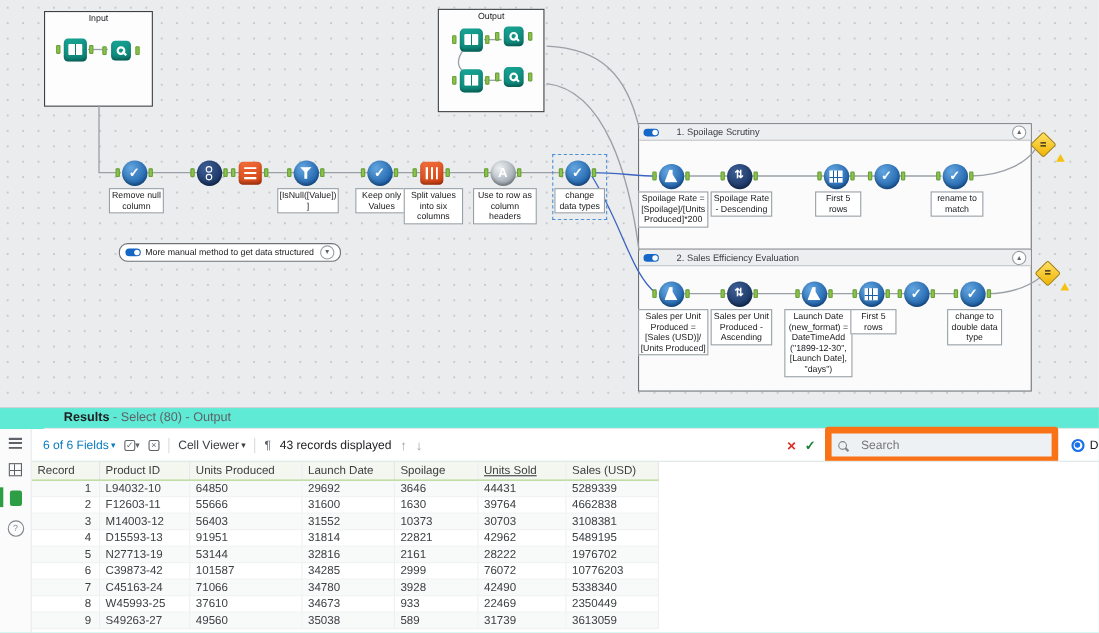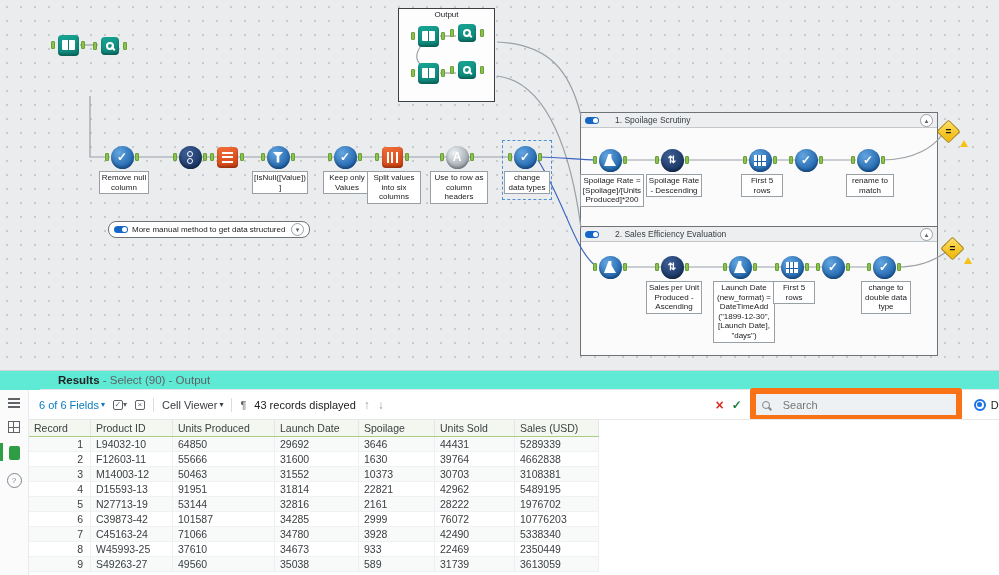--- a/index.html
+++ b/index.html
@@ -107,21 +107,21 @@
   .table-wrap{flex:1;overflow:hidden;background:#fff;border-top:1px solid #e6e8ea;}
   table.grid{border-collapse:collapse;table-layout:fixed;width:528px;font-size:10.5px;}
   table.grid th{height:16px;font-weight:normal;text-align:left;padding:0 0 0 5px;color:#3c4043;background:#f3f7ef;
     border-bottom:1.5px solid #a9cd83;border-right:1px solid #e3e6e8;overflow:hidden;white-space:nowrap;}
   table.grid td{height:14px;padding:0 0 0 5px;color:#3c4043;border-right:1px solid #edeff1;
     border-bottom:1px solid #f0f1f2;overflow:hidden;white-space:nowrap;}
   table.grid td.rec{text-align:right;padding:0 7px 0 0;}
   table.grid tbody tr:nth-child(odd){background:#f8f9f9;}
   table.grid th:nth-child(1){width:56px;}table.grid th:nth-child(2){width:76px;}
   table.grid th:nth-child(3){width:96px;}table.grid th:nth-child(4){width:78px;}
-  table.grid th:nth-child(5){width:70px;}table.grid th:nth-child(6){width:74px;}
+  table.grid th:nth-child(5){width:70px;}table.grid th:nth-child(6){width:74px;text-decoration:underline;}
   table.grid th:nth-child(7){width:78px;}
 </style>
 </head>
 <body>
 
 <div class="canvas">
   <svg class="wires" width="999" height="370">
     <path d="M90,96 L90,157 L110,157"></path>
     <path d="M134,157 H513"></path>
     <path d="M497,42 C548,44 570,70 581,116"></path>
@@ -131,20 +131,23 @@
     <path d="M622,160 H856"></path>
     <path d="M622,267 H871"></path>
     <path d="M882,160 C915,160 934,146 941,136"></path>
     <path d="M897,267 C922,267 938,258 946,252"></path>
     <path d="M80,45 H98"></path>
     <path d="M440,36 H456"></path>
     <path d="M440,73 H456"></path>
     <path d="M422,44 C415,54 415,60 422,66"></path>
   </svg>
 
+  <div class="wf-box" style="left:40px;top:10px;width:97px;height:85px">
+    <div class="wf-box-title">Input</div>
+  </div>
   <div class="wf-box" style="left:398px;top:8px;width:95px;height:92px">
     <div class="wf-box-title">Output</div>
   </div>
 
   <div class="wf-container" style="left:580px;top:112px;width:356px;height:114px">
     <div class="wf-header">
       <span class="toggle"></span>
       <span class="wf-title">1. Spoilage Scrutiny</span>
       <span class="collapse-btn">▴</span>
     </div>
@@ -271,20 +274,21 @@
         <span class="circ blue">
           <span class="g">✓</span>
         </span>
       </div>
       <div class="tool-label" style="left: 846px; top: 174px; width: 44px;">rename to match</div>
       <div class="tool t-formula" style="left: 597px; top: 254px;">
         <span class="circ blue">
           <span class="flask"></span>
         </span>
       </div>
+      <div class="tool-label" style="left: 580px; top: 281px; width: 60px;">Sales per Unit Produced = [Sales (USD)]/ [Units Produced]</div>
       <div class="tool t-sort" style="left: 659px; top: 254px;">
         <span class="circ navy">
           <span class="g sm">⇅</span>
         </span>
       </div>
       <div class="tool-label" style="left: 646px; top: 281px; width: 52px;">Sales per Unit Produced - Ascending</div>
       <div class="tool t-formula" style="left: 727px; top: 254px;">
         <span class="circ blue">
           <span class="flask"></span>
         </span>
@@ -319,21 +323,21 @@
         </span>
         <span class="warn-tri"></span>
       </div>
     </div>
   <div class="selection-box" style="left:502px;top:140px;width:48px;height:58px"></div>
 </div>
 
 <div class="results">
   <div class="rs-header">
     <span class="t1">Results</span>
-    <span class="t2"> - Select (90) - Output</span>
+    <span class="t2"> - Select (80) - Output</span>
   </div>
   <div class="rs-sidebar">
     <span class="sb-item">
         <span class="ic-list"></span>
       </span>
     <span class="sb-item">
         <span class="ic-grid"></span>
       </span>
     <span class="sb-item active">
         <span class="ic-doc"></span>
@@ -406,21 +410,21 @@
               <td>F12603-11</td>
               <td>55666</td>
               <td>31600</td>
               <td>1630</td>
               <td>39764</td>
               <td>4662838</td>
             </tr>
             <tr>
               <td class="rec">3</td>
               <td>M14003-12</td>
-              <td>50463</td>
+              <td>56403</td>
               <td>31552</td>
               <td>10373</td>
               <td>30703</td>
               <td>3108381</td>
             </tr>
             <tr>
               <td class="rec">4</td>
               <td>D15593-13</td>
               <td>91951</td>
               <td>31814</td>

